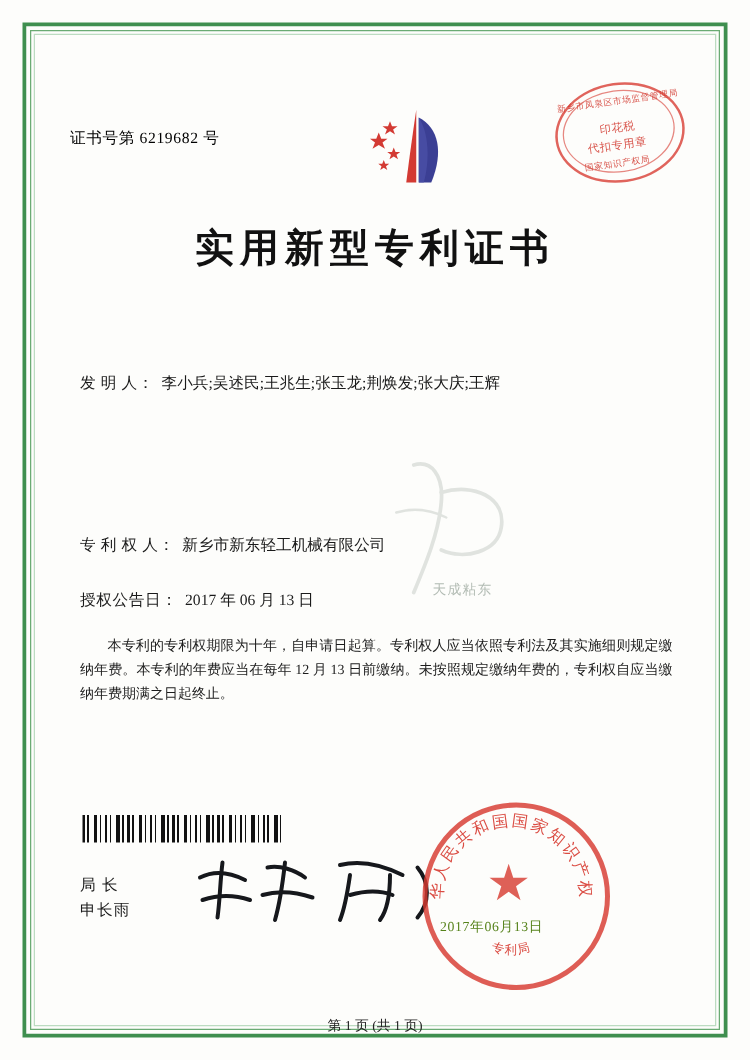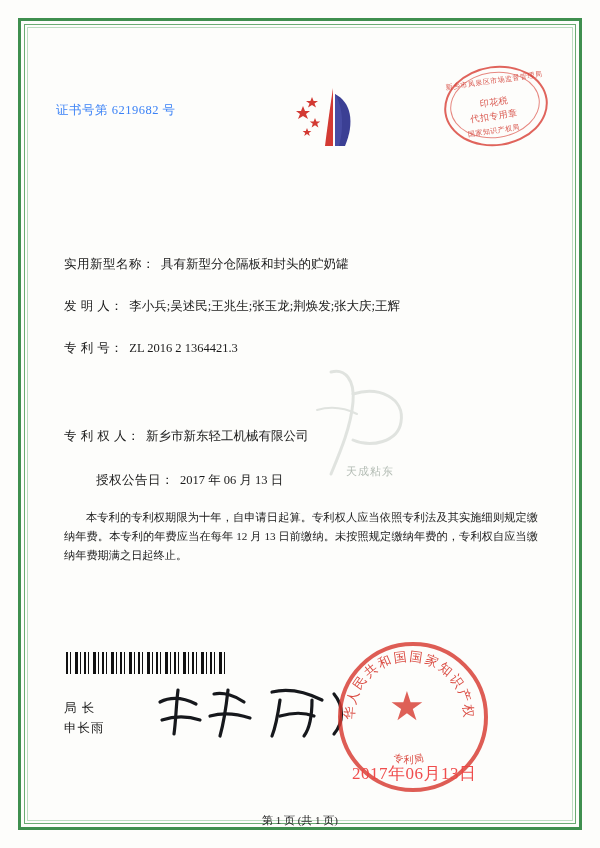--- a/index.html
+++ b/index.html
@@ -52,21 +52,21 @@
     height: 756px;
   }
 
   
   .cert-no {
     position: absolute;
     left: 10px;
     top: 56px;
     font-size: 12.5px;
     letter-spacing: 0.5px;
-    color: #3b82f6;
+    color: #000000;
   }
 
   
   .logo {
     position: absolute;
     left: 243px;
     top: 38px;
     width: 90px;
     height: 74px;
   }
@@ -140,21 +140,21 @@
   }
   .field .value {
     display: inline-block;
     padding-left: 6px;
   }
   .f-name   { top: 210px; }
   .f-inv    { top: 252px; }
   .f-patno  { top: 294px; }
   .f-appdate{ top: 338px; }
   .f-owner  { top: 382px; }
-  .f-grant  { top: 426px; margin-left: 32px; }
+  .f-grant  { top: 426px; }
 
   
   .watermark {
     position: absolute;
     left: 255px;
     top: 318px;
     width: 190px;
     height: 130px;
     opacity: 0.22;
     pointer-events: none;
@@ -237,23 +237,23 @@
     position: absolute;
     left: 51px; top: 45px;
     font-size: 40px;
     color: #d7392f;
     opacity: 0.8;
     line-height: 40px;
   }
   .seal-date {
     position: absolute;
     left: 306px;
-    top: 716px;
-    font-size: 17px;
-    color: #ef4444;
+    top: 688px;
+    font-size: 11px;
+    color: #4d7c0f;
     letter-spacing: 0.5px;
     opacity: 0.95;
   }
   .seal-curve {
     position: absolute;
     left: 0; top: 0;
     width: 142px; height: 142px;
   }
   .seal-curve text {
     fill: #d7392f;
@@ -310,29 +310,24 @@
 
     <div class="seal-top">
       <div class="ellipse"></div>
       <div class="ellipse2"></div>
       <div class="seal-text t1">新乡市凤泉区市场监督管理局</div>
       <div class="seal-text t2">印花税</div>
       <div class="seal-text t3">代扣专用章</div>
       <div class="seal-text t4">国家知识产权局</div>
     </div>
 
-
-    <div class="field f-name">
-      <span class="label">实用新型名称：</span><span class="value">具有新型分仓隔板和封头的贮奶罐</span>
-    </div>
+    <div class="title">实用新型专利证书</div>
+
     <div class="field f-inv">
       <span class="label">发  明  人：</span><span class="value">李小兵;吴述民;王兆生;张玉龙;荆焕发;张大庆;王辉</span>
-    </div>
-    <div class="field f-patno">
-      <span class="label">专  利  号：</span><span class="value">ZL 2016 2 1364421.3</span>
     </div>
     <div class="field f-owner">
       <span class="label">专  利  权  人：</span><span class="value">新乡市新东轻工机械有限公司</span>
     </div>
     <div class="field f-grant">
       <span class="label">授权公告日：</span><span class="value">2017 年 06 月 13 日</span>
     </div>
 
     <div class="watermark">
       <svg width="190" height="130" viewBox="0 0 190 130">

